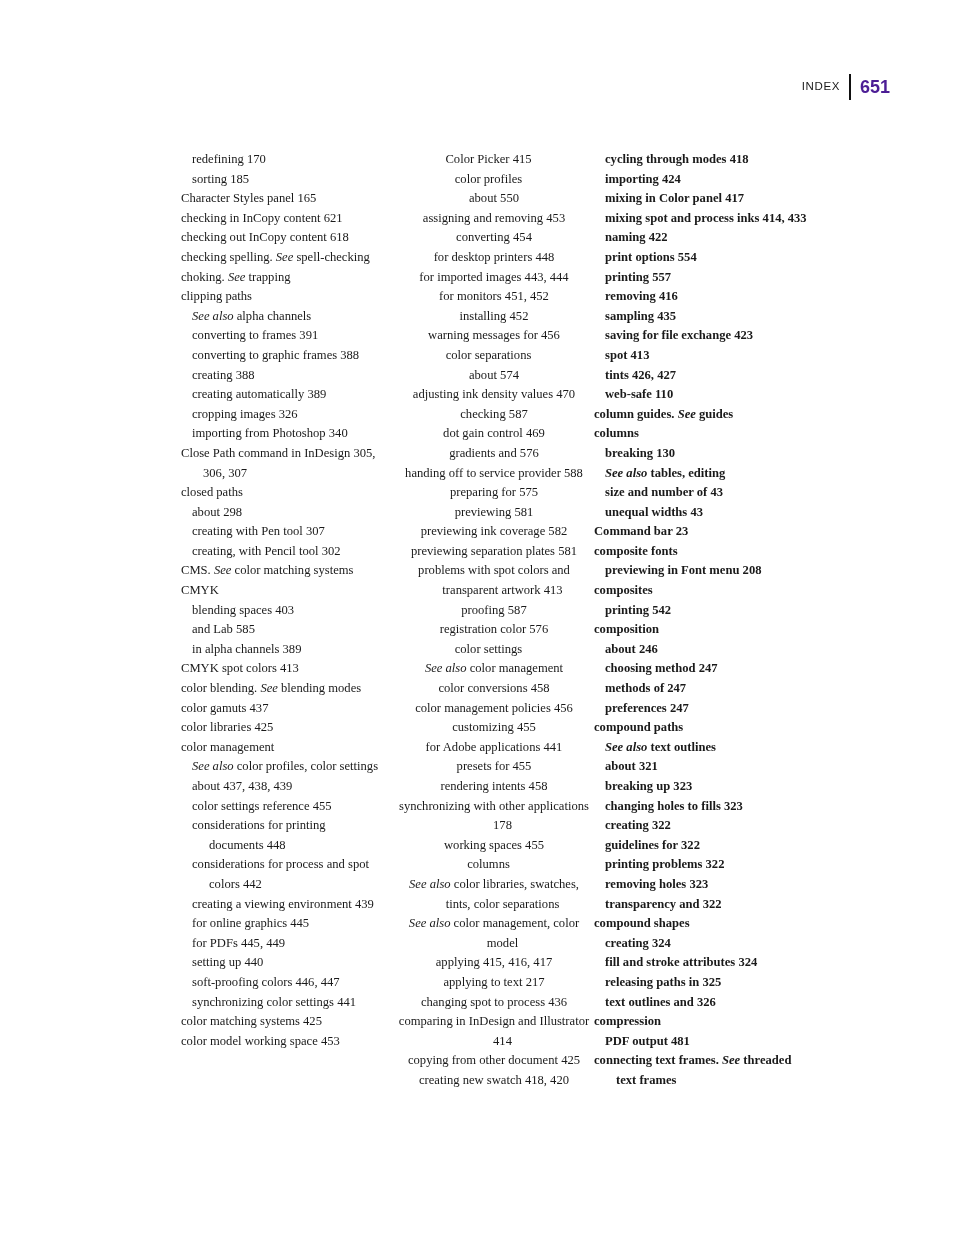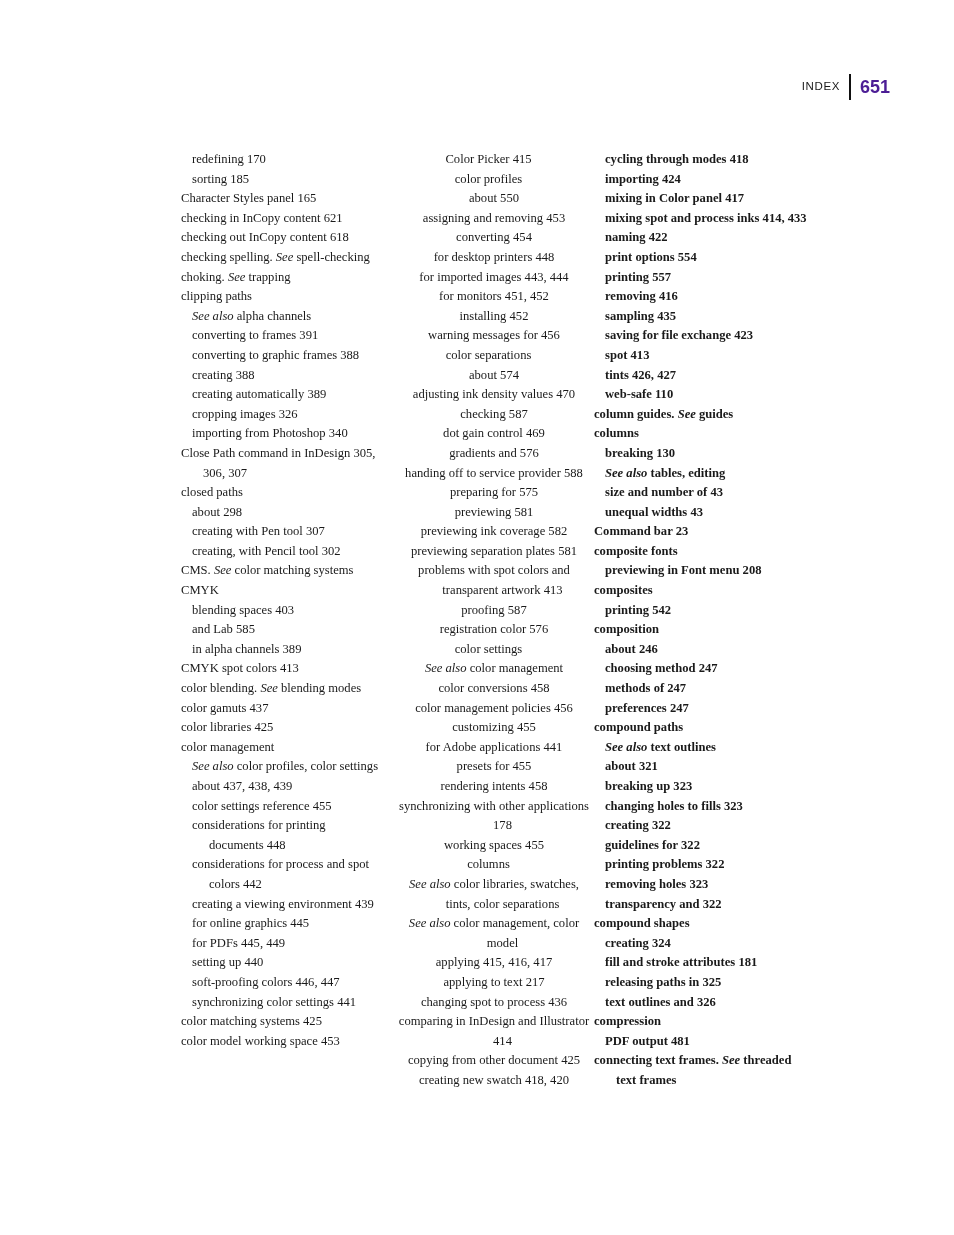--- a/index.html
+++ b/index.html
@@ -227,20 +227,20 @@
       <p class="idx-entry lvl1">about 321</p>
       <p class="idx-entry lvl1">breaking up 323</p>
       <p class="idx-entry lvl1">changing holes to fills 323</p>
       <p class="idx-entry lvl1">creating 322</p>
       <p class="idx-entry lvl1">guidelines for 322</p>
       <p class="idx-entry lvl1">printing problems 322</p>
       <p class="idx-entry lvl1">removing holes 323</p>
       <p class="idx-entry lvl1">transparency and 322</p>
       <p class="idx-entry lvl0">compound shapes</p>
       <p class="idx-entry lvl1">creating 324</p>
-      <p class="idx-entry lvl1">fill and stroke attributes 181</p>
+      <p class="idx-entry lvl1">fill and stroke attributes 324</p>
       <p class="idx-entry lvl1">releasing paths in 325</p>
       <p class="idx-entry lvl1">text outlines and 326</p>
       <p class="idx-entry lvl0">compression</p>
       <p class="idx-entry lvl1">PDF output 481</p>
       <p class="idx-entry lvl0 turn">connecting text frames. <em>See</em> threaded text frames</p>
     </div>
 </div>
 
 </body></html>

